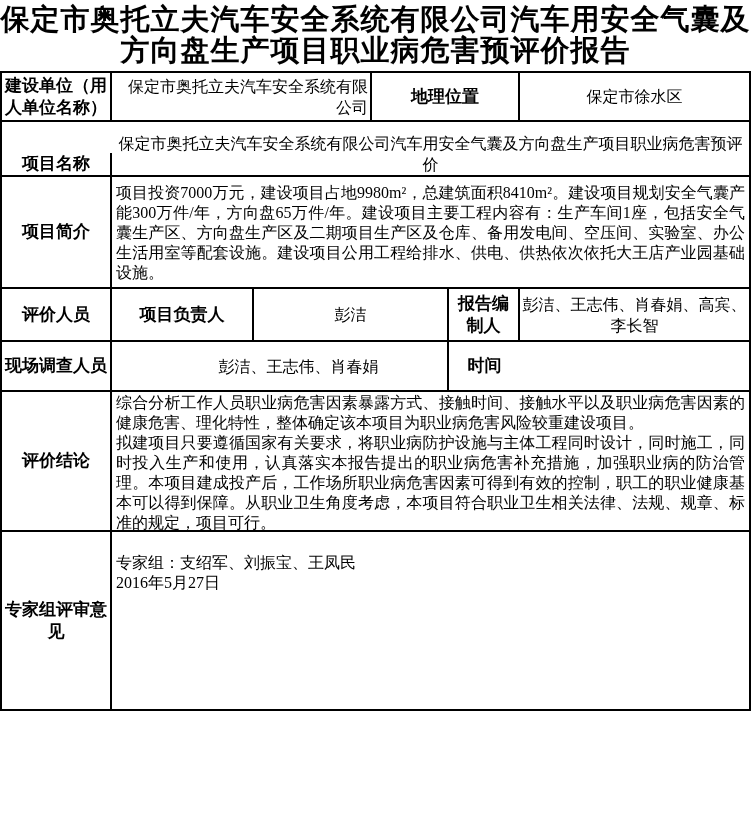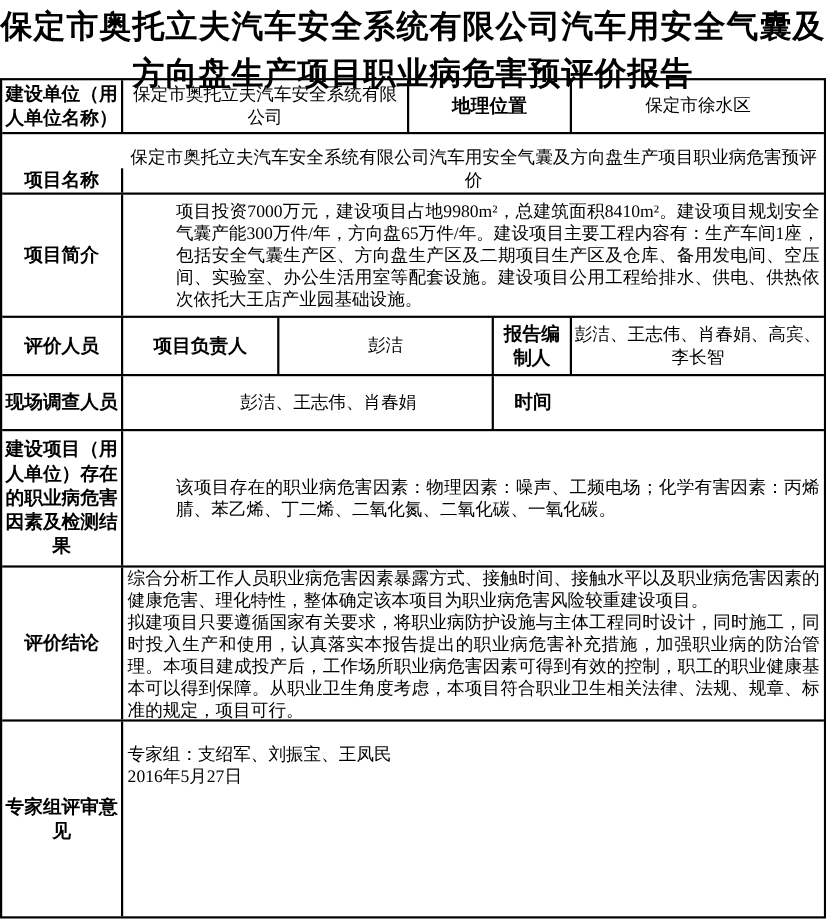--- a/index.html
+++ b/index.html
@@ -2,21 +2,21 @@
 <html><head>
 <meta charset="utf-8">
 <style>
   html,body{margin:0;padding:0;background:#fff;}
   .page{
     width:751px;height:837px;background:#fff;color:#000;
     font-family:"Liberation Serif",serif;box-sizing:border-box;overflow:hidden;
   }
   .doc-title{
     height:67px;padding-top:4px;text-align:center;font-weight:bold;
-    font-size:29px;line-height:42px;letter-spacing:1px;
+    font-size:29px;line-height:31px;letter-spacing:1px;
     font-family:"Liberation Sans",sans-serif;
   }
   .tbl{border:2px solid #000;width:751px;box-sizing:border-box;}
   .row{display:flex;border-bottom:2px solid #000;box-sizing:border-box;}
   .row:last-child{border-bottom:none;}
   .cell{
     border-right:2px solid #000;box-sizing:border-box;
     display:flex;align-items:center;justify-content:center;
     overflow:hidden;
   }
@@ -25,37 +25,37 @@
     font-weight:bold;font-size:17px;line-height:22px;text-align:center;
     word-break:break-all;padding:0 2px;
   }
   .w-head{width:110px;flex:0 0 110px;}
   .center-val{font-size:16px;line-height:21px;text-align:center;word-break:break-all;padding:0 2px;}
   .para{
     font-size:16px;line-height:20px;text-align:justify;word-break:break-all;
     padding:1px 4px 0 4px;display:block;
   }
   .para.vcenter{display:flex;align-items:center;}
-  .para.vcenter .inner{display:block;width:100%;margin-left:44px;}
+  .para.vcenter .inner{display:block;width:100%;}
   .r1{height:49px;} .r2{height:55px;align-items:flex-end;} .r3{height:112px;} .r4{height:53px;}
   .r5{height:50px;} .r6{height:124px;} .r7{height:140px;} .r8{height:177px;}
   .blank-line{height:20px;}
 </style>
 </head>
 <body>
 
 <div class="page">
 
   <div class="doc-title">保定市奥托立夫汽车安全系统有限公司汽车用安全气囊及方向盘生产项目职业病危害预评价报告</div>
 
   <div class="tbl">
 
     <div class="row r1">
       <div class="cell w-head label">建设单位（用人单位名称）</div>
-      <div class="cell center-val" style="flex:0 0 260px;">保定市奥托立夫汽车安全系统有限公司</div>
+      <div class="cell center-val" style="flex:0 0 260px;text-align:right;">保定市奥托立夫汽车安全系统有限公司</div>
       <div class="cell label" style="flex:0 0 148px;">地理位置</div>
       <div class="cell center-val">保定市徐水区</div>
     </div>
 
     <div class="row r2">
       <div class="cell w-head label">项目名称</div>
       <div class="cell center-val">保定市奥托立夫汽车安全系统有限公司汽车用安全气囊及方向盘生产项目职业病危害预评价</div>
     </div>
 
     <div class="row r3">
@@ -72,26 +72,20 @@
       <div class="cell label" style="flex:0 0 71px;">报告编制人</div>
       <div class="cell center-val">彭洁、王志伟、肖春娟、高宾、李长智</div>
     </div>
 
     <div class="row r5">
       <div class="cell w-head label">现场调查人员</div>
       <div class="cell center-val" style="flex:0 0 337px;padding-left:40px;">彭洁、王志伟、肖春娟</div>
       <div class="cell label" style="flex:0 0 71px;">时间</div>
     </div>
 
-    <div class="row r6">
-      <div class="cell w-head label">建设项目（用人单位）存在的职业病危害因素及检测结果</div>
-      <div class="cell para vcenter">
-        <span class="inner">该项目存在的职业病危害因素：物理因素：噪声、工频电场；化学有害因素：丙烯腈、苯乙烯、丁二烯、二氧化氮、二氧化碳、一氧化碳。</span>
-      </div>
-    </div>
 
     <div class="row r7">
       <div class="cell w-head label">评价结论</div>
       <div class="cell para">
         <div>综合分析工作人员职业病危害因素暴露方式、接触时间、接触水平以及职业病危害因素的健康危害、理化特性，整体确定该本项目为职业病危害风险较重建设项目。</div>
         <div>拟建项目只要遵循国家有关要求，将职业病防护设施与主体工程同时设计，同时施工，同时投入生产和使用，认真落实本报告提出的职业病危害补充措施，加强职业病的防治管理。本项目建成投产后，工作场所职业病危害因素可得到有效的控制，职工的职业健康基本可以得到保障。从职业卫生角度考虑，本项目符合职业卫生相关法律、法规、规章、标准的规定，项目可行。</div>
       </div>
     </div>
 
     <div class="row r8">

